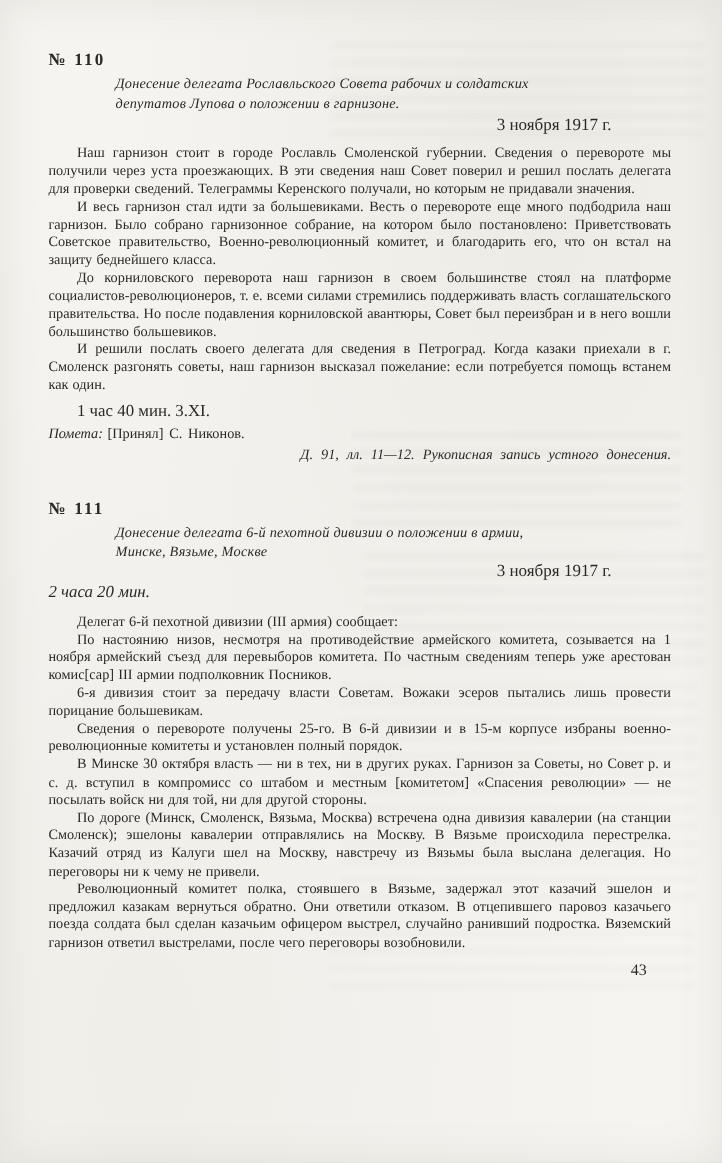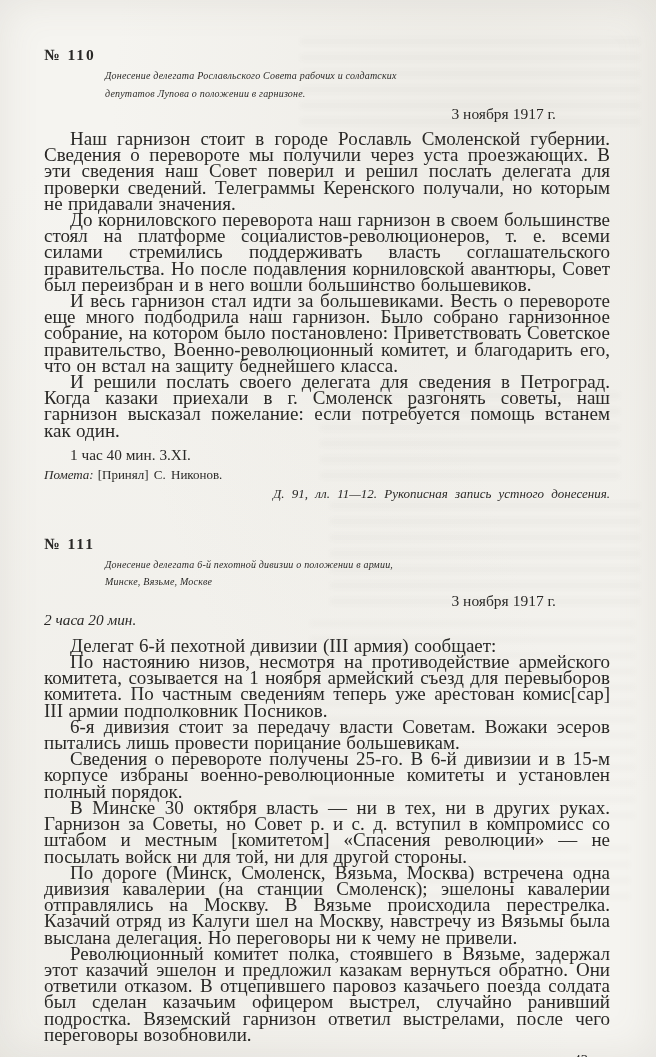--- a/index.html
+++ b/index.html
@@ -30,21 +30,21 @@
     pointer-events:none;
   }
   .doc-num{
     font-weight:bold;
     font-size:15.5px;
     letter-spacing:2px;
     line-height:17px;
   }
   .doc-title{
     font-style:italic;
-    font-size:10px;
+    font-size:13px;
     line-height:17.5px;
     margin:4px 0 0 61px;
     letter-spacing:.2px;
     font-family:Liberation Serif, serif;
   }
   .doc-date{
     font-size:15.5px;
     line-height:16px;
     text-align:right;
     padding-right:54px;
@@ -52,21 +52,21 @@
   }
   .time-line{
     font-size:15.3px;
     line-height:16px;
     margin:3px 0 0 0;
     font-style:italic;
   }
   .doc-body{margin-top:9px;}
   .doc-body p{
     margin:0;
-    font-size:19px;
+    font-size:13px;
     line-height:16.2px;
     text-align:justify;
     text-indent:26px;
     word-spacing:.04em;
   }
   .signoff{
     margin:8px 0 0 0;
     font-size:15.3px;
     line-height:16px;
     text-indent:26px;
@@ -102,22 +102,22 @@
 
   <article class="doc">
     <div class="doc-num">№ 110</div>
     <div class="doc-title">
       <div>Донесение делегата Рославльского Совета рабочих и солдатских</div>
       <div>депутатов Лупова о положении в гарнизоне.</div>
     </div>
     <div class="doc-date">3 ноября 1917 г.</div>
     <div class="doc-body">
       <p>Наш гарнизон стоит в городе Рославль Смоленской губернии. Сведения о перевороте мы получили через уста проезжающих. В эти сведения наш Совет поверил и решил послать делегата для проверки сведений. Телеграммы Керенского получали, но которым не придавали значения.</p>
+      <p>И весь гарнизон стал идти за большевиками. Весть о перевороте еще много подбодрила наш гарнизон. Было собрано гарнизонное собрание, на котором было постановлено: Приветствовать Советское правительство, Военно-революционный комитет, и благодарить его, что он встал на защиту беднейшего класса.</p>
       <p>До корниловского переворота наш гарнизон в своем большинстве стоял на платформе социалистов-революционеров, т. е. всеми силами стремились поддерживать власть соглашательского правительства. Но после подавления корниловской авантюры, Совет был переизбран и в него вошли большинство большевиков.</p>
-      <p>И весь гарнизон стал идти за большевиками. Весть о перевороте еще много подбодрила наш гарнизон. Было собрано гарнизонное собрание, на котором было постановлено: Приветствовать Советское правительство, Военно-революционный комитет, и благодарить его, что он встал на защиту беднейшего класса.</p>
       <p>И решили послать своего делегата для сведения в Петроград. Когда казаки приехали в г. Смоленск разгонять советы, наш гарнизон высказал пожелание: если потребуется помощь встанем как один.</p>
     </div>
     <p class="signoff">1 час 40 мин. 3.XI.</p>
     <p class="note"><span class="lbl">Помета:</span><span>[Принял] С. Никонов.</span></p>
     <p class="note italic">Д. 91, лл. 11—12. Рукописная запись устного донесения.</p>
   </article>
 
   <article class="doc doc-2">
     <div class="doc-num">№ 111</div>
     <div class="doc-title">

